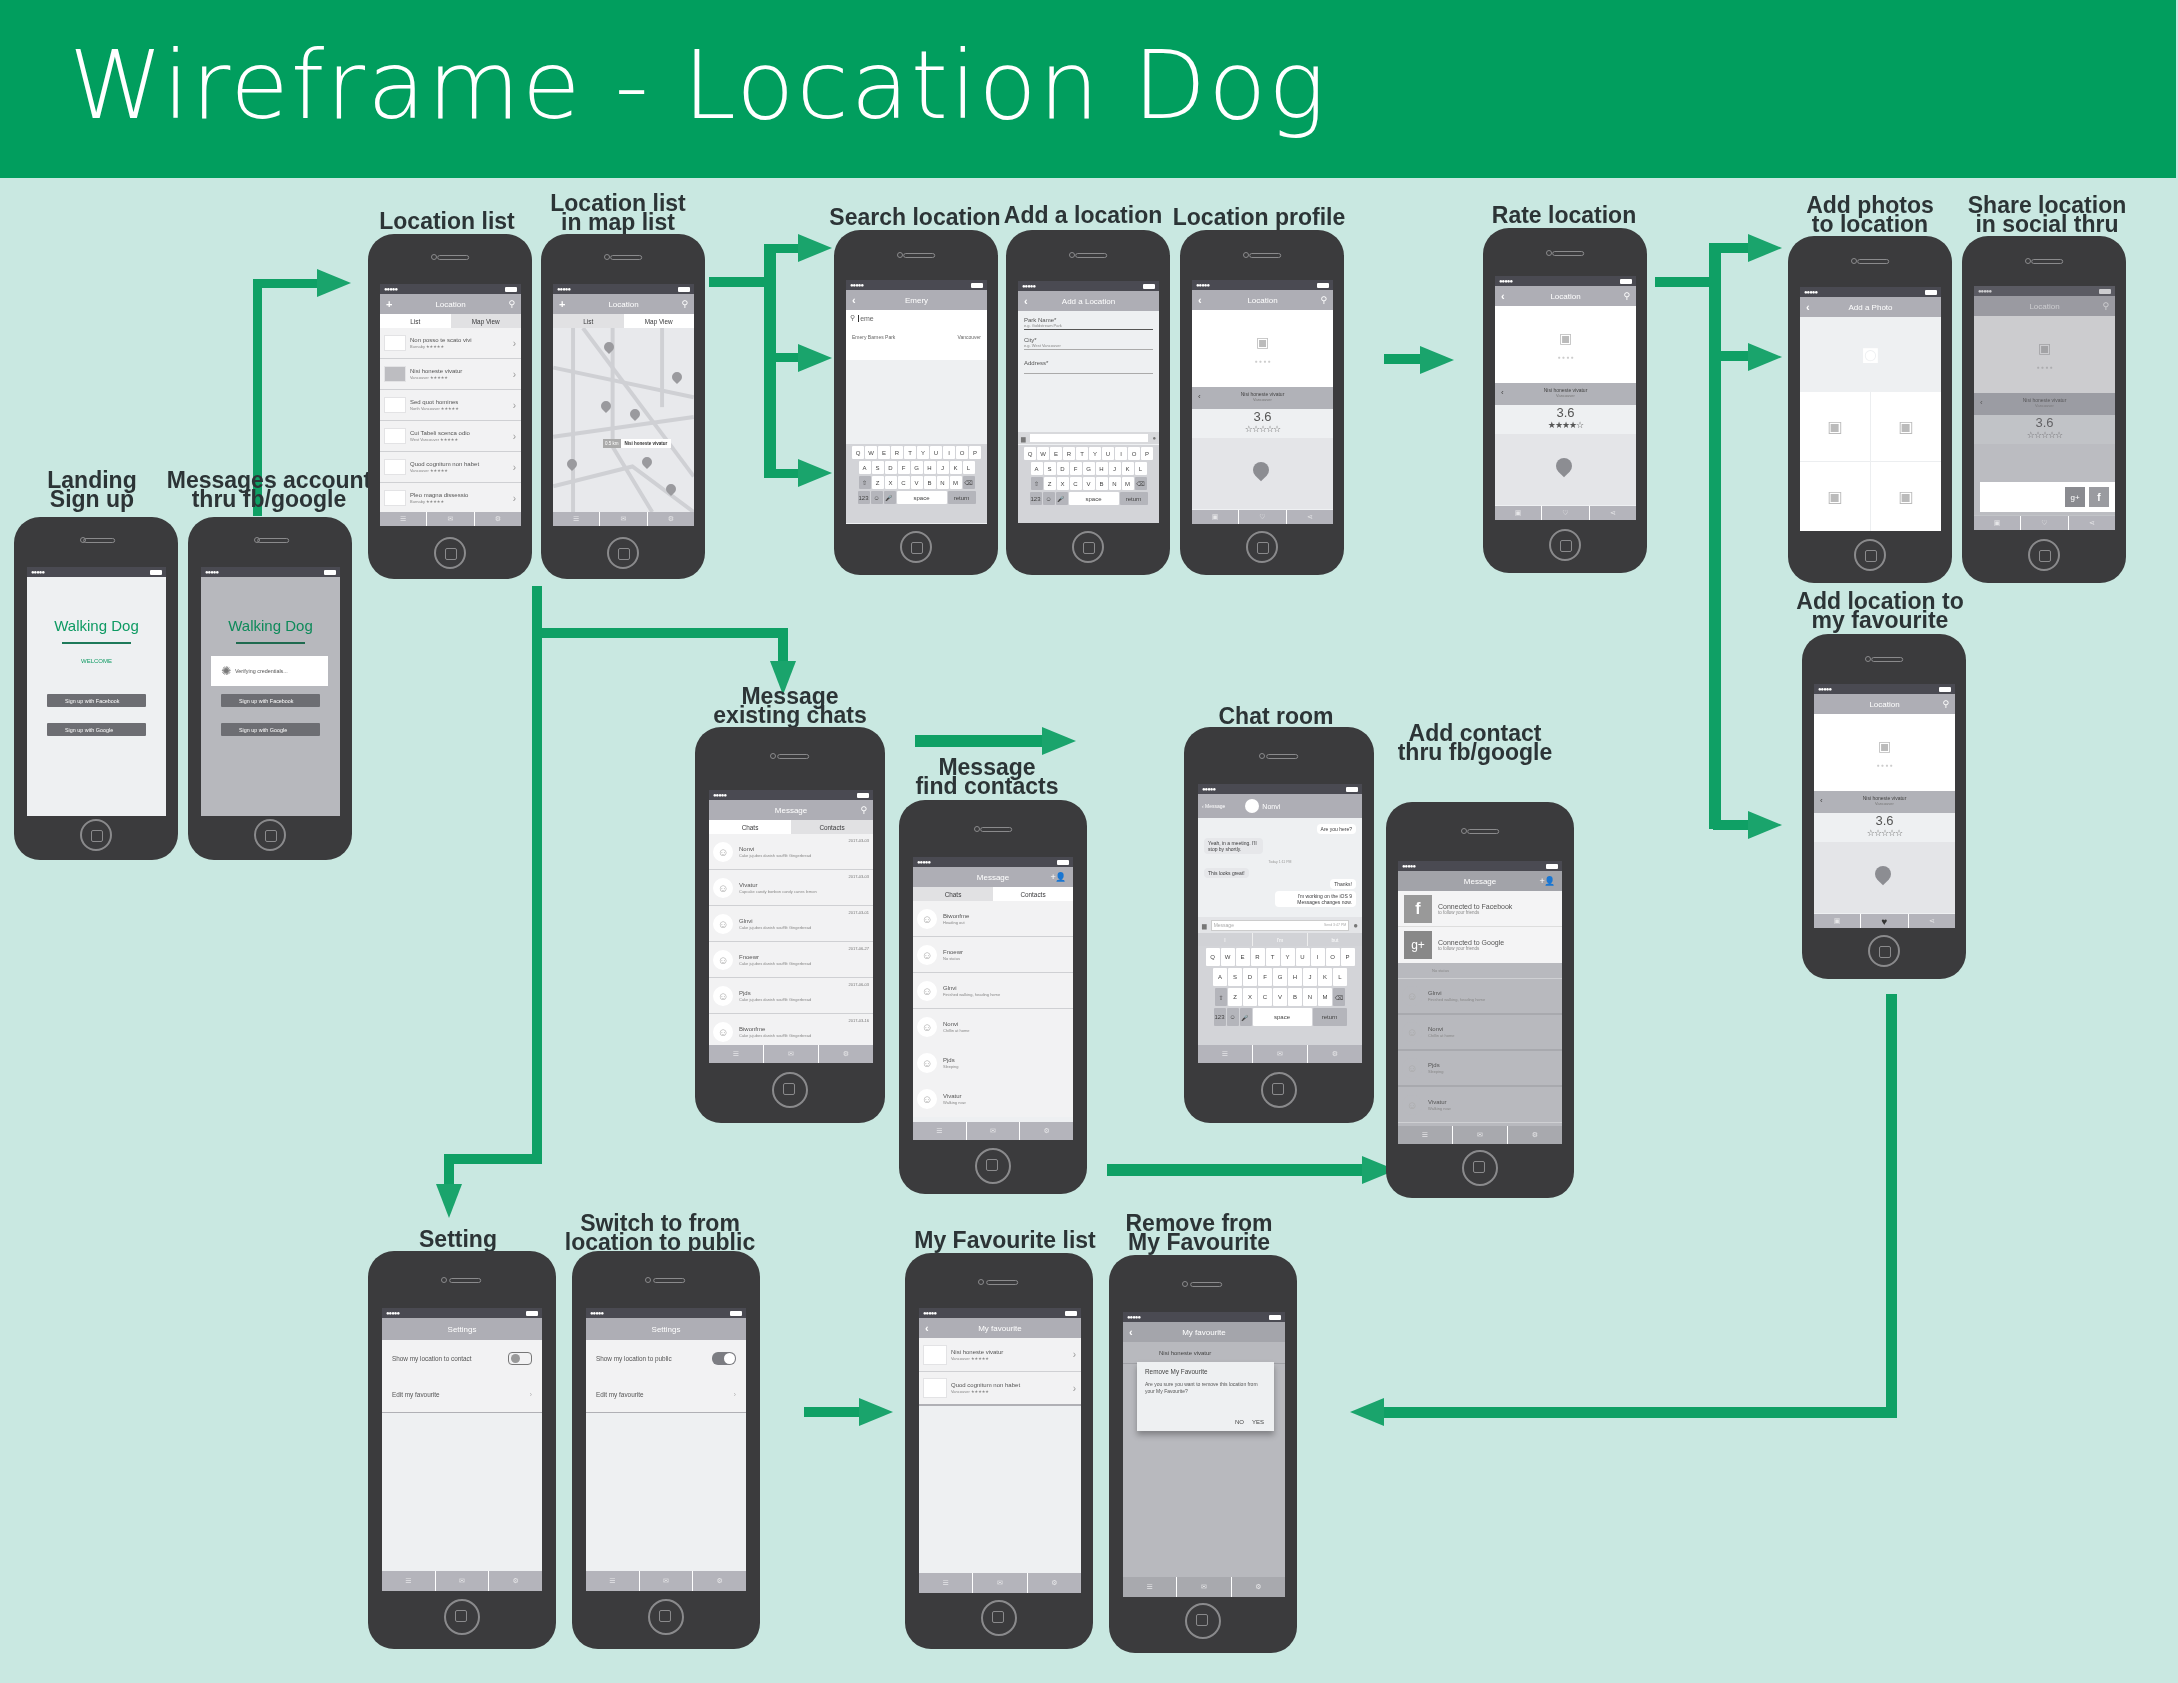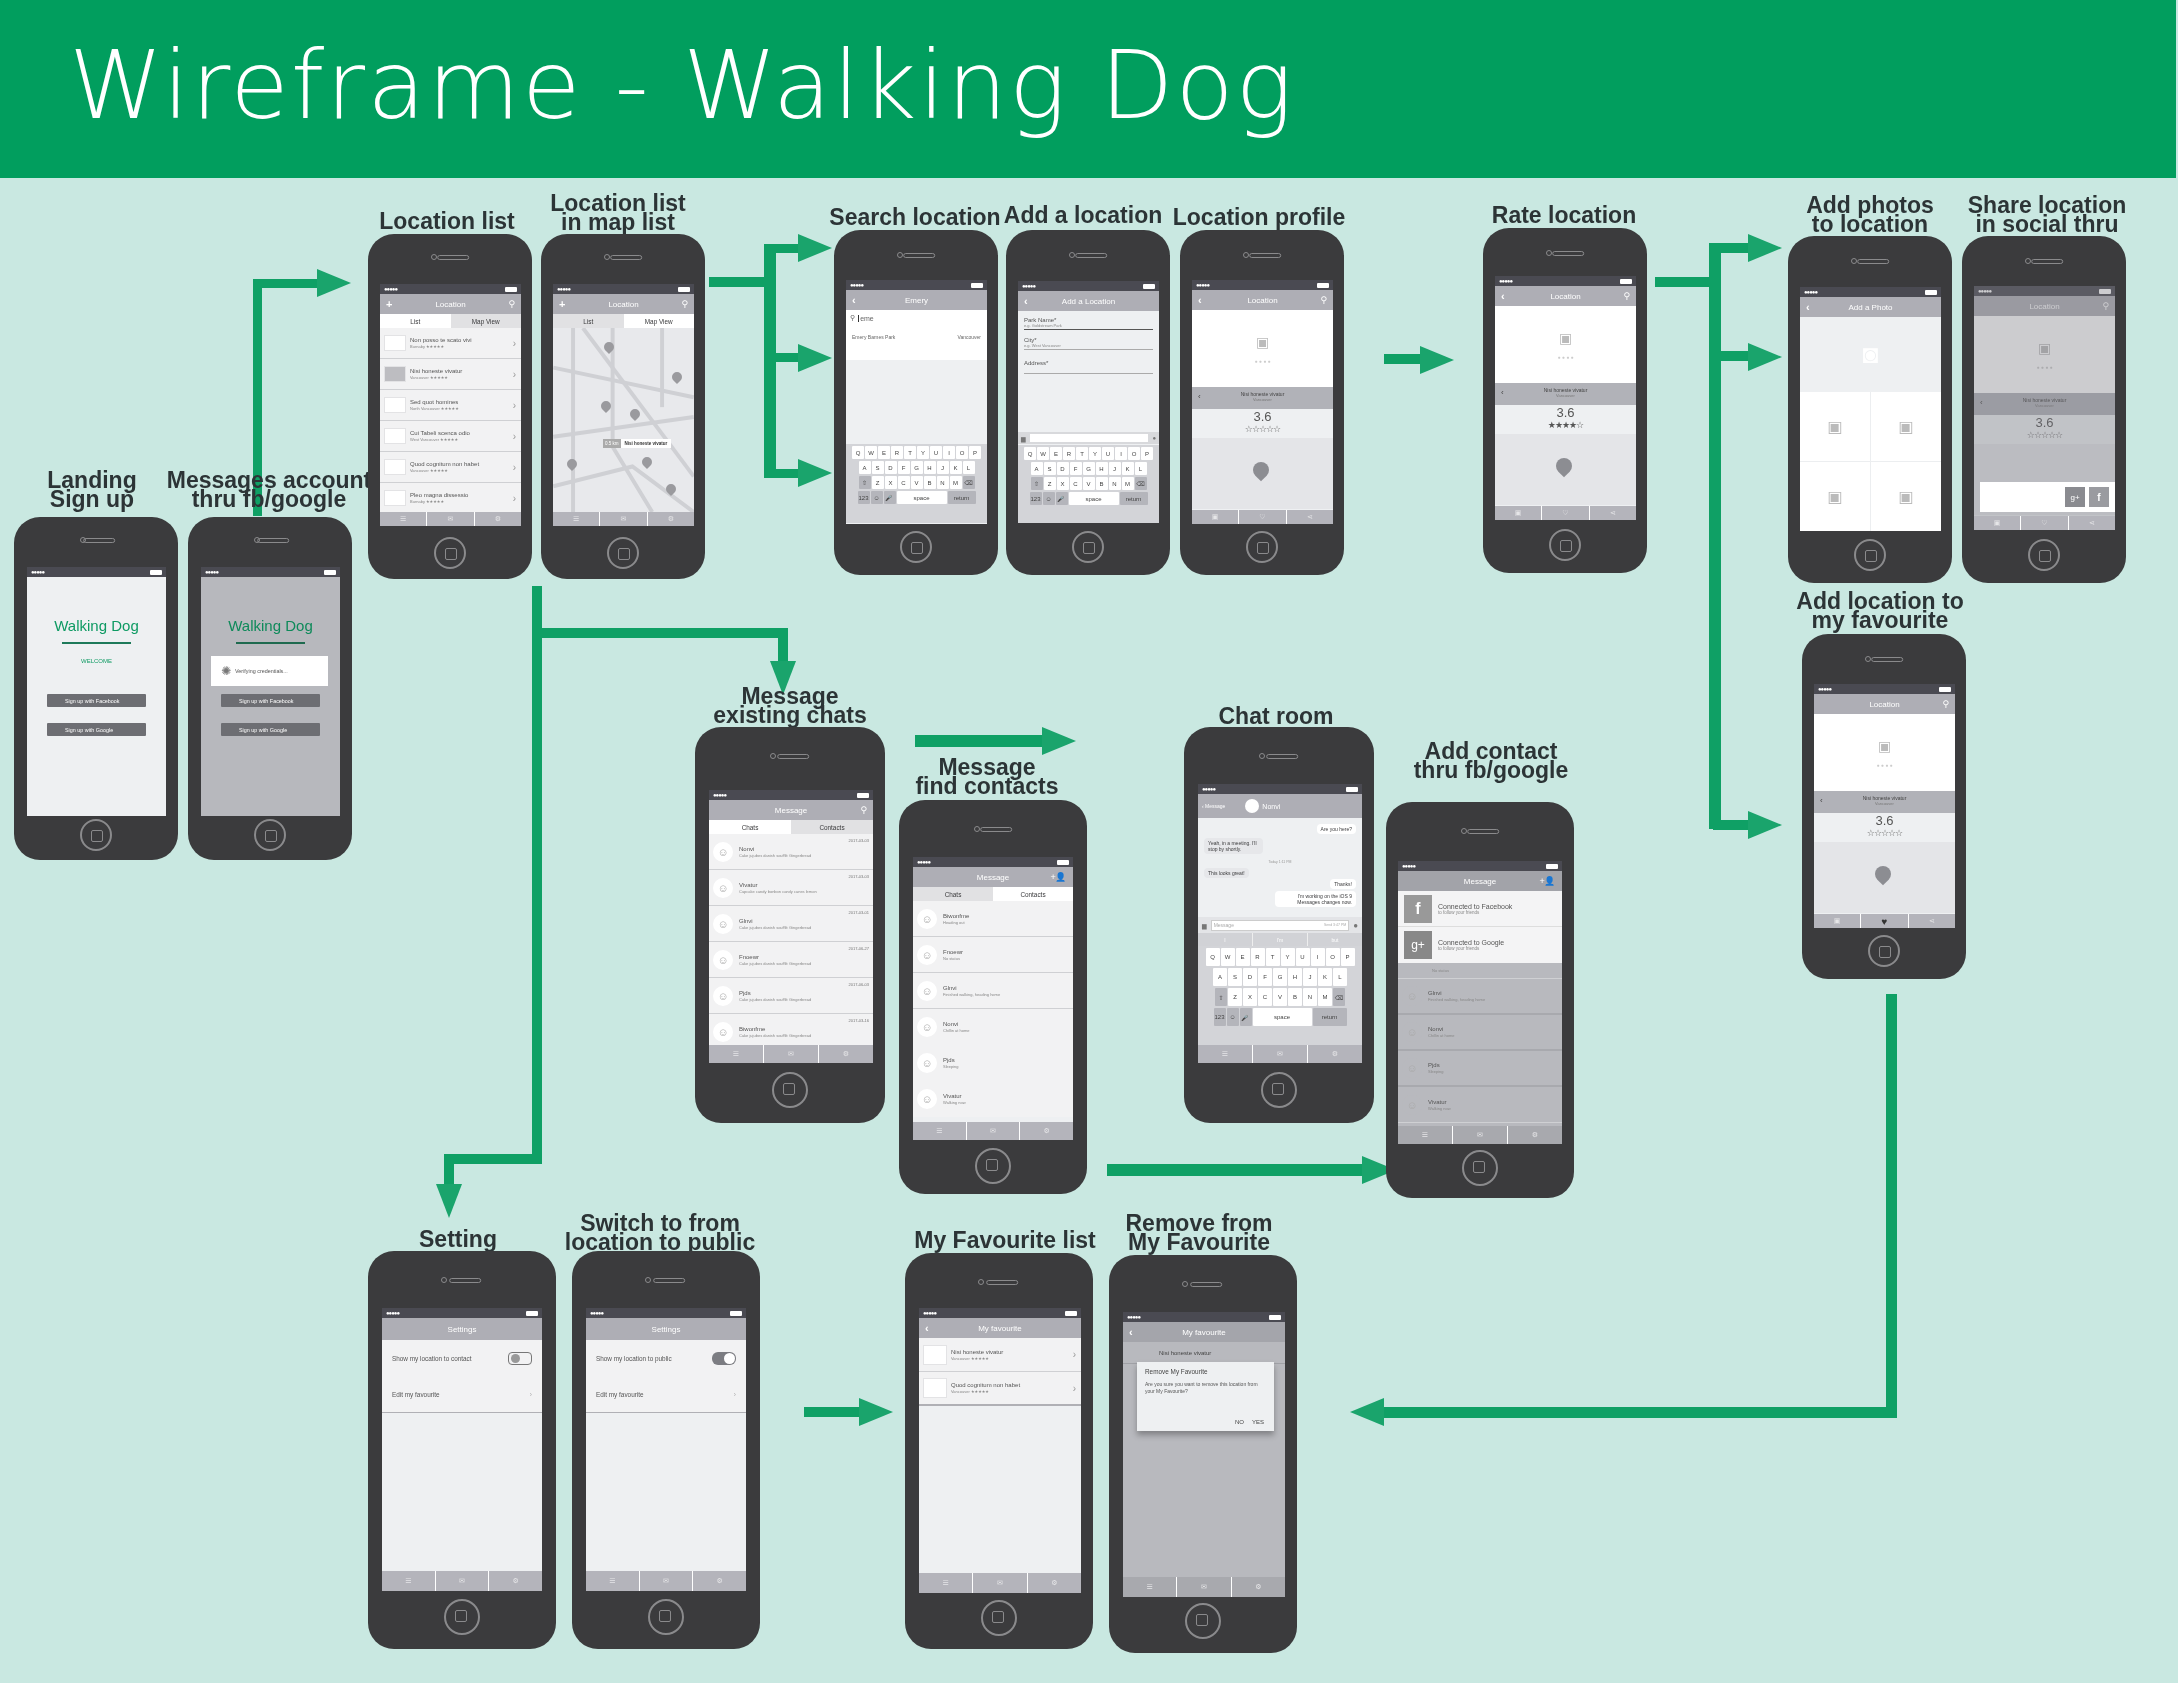--- a/index.html
+++ b/index.html
@@ -48,21 +48,21 @@
   .photo-ico{color:#bbb;font-size:14px;}
   .pin{position:absolute;width:10px;height:10px;background:#9a9a9e;border-radius:50% 50% 50% 0;transform:rotate(-45deg);}
   .bubble{position:absolute;font-size:5px;padding:2px 4px;border-radius:4px;line-height:6px;background:#fff;}
   .bubble.in{background:#e6e7ea;}
   .dim{position:absolute;inset:0;background:rgba(120,122,130,0.38);}
 </style>
 </head>
 <body>
 
 <div class="banner">
-  <h1>Wireframe  -  Walking Dog</h1>
+  <h1>Wireframe  -  Location Dog</h1>
 </div>
 
 <div class="arrow" style="left:253px;top:282px;width:9px;height:234px;"></div>
 <div class="arrow" style="left:253px;top:279px;width:69px;height:9px;"></div>
 <div class="ahead ah-r" style="left:317px;top:269px;"></div>
 
 <div class="arrow" style="left:709px;top:277px;width:59px;height:10px;"></div>
 <div class="arrow" style="left:764px;top:244px;width:12px;height:234px;"></div>
 <div class="arrow" style="left:768px;top:244px;width:30px;height:9px;"></div>
 <div class="ahead ah-r" style="left:798px;top:234px;"></div>
@@ -147,21 +147,21 @@
     <div>Message</div>
     <div>existing chats</div>
   </div>
 <div class="label" style="left:987px;top:758px;">
     <div>Message</div>
     <div>find contacts</div>
   </div>
 <div class="label" style="left:1276px;top:707px;">
     <div>Chat room</div>
   </div>
-<div class="label" style="left:1475px;top:742px;margin-left:16px;">
+<div class="label" style="left:1475px;top:724px;">
     <div>Add contact</div>
     <div>thru fb/google</div>
   </div>
 <div class="label" style="left:458px;top:1230px;">
     <div>Setting</div>
   </div>
 <div class="label" style="left:660px;top:1214px;">
     <div>Switch to from</div>
     <div>location to public</div>
   </div>

